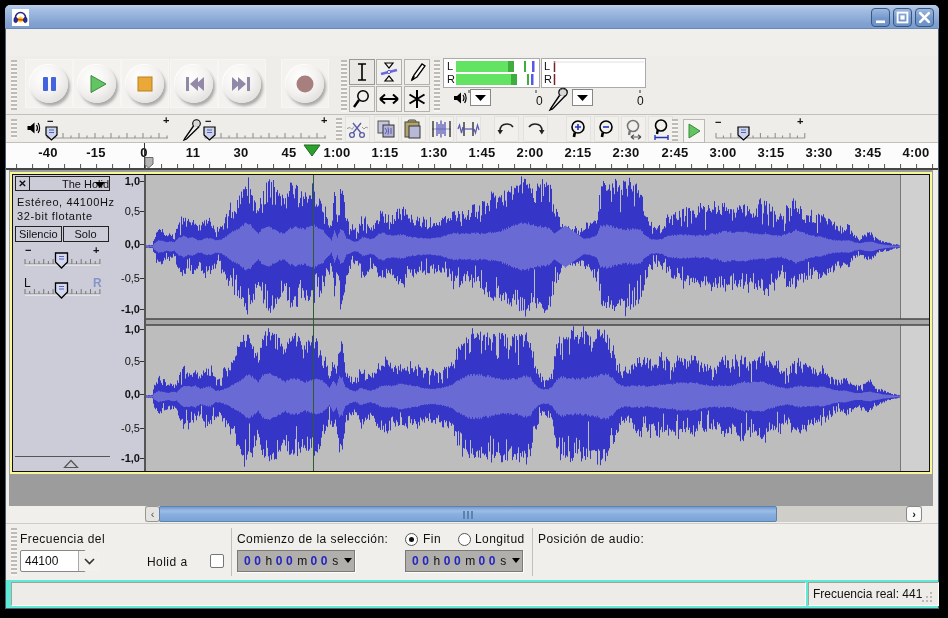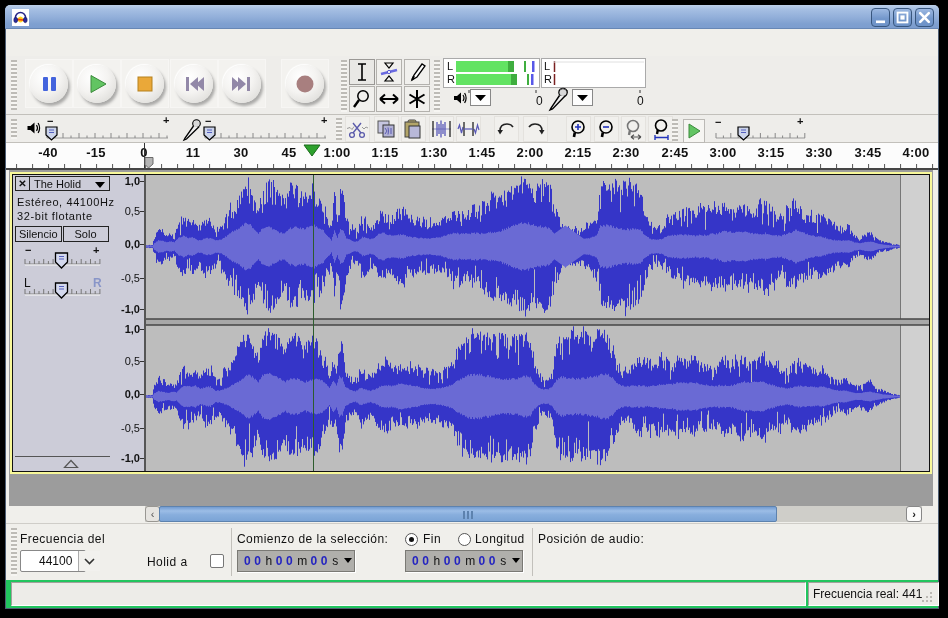--- a/index.html
+++ b/index.html
@@ -30,21 +30,21 @@
 .vlab{position:absolute;right:4px;font-size:11px;color:#111;transform:translateY(-50%)}
 .vlab.b{font-weight:bold}
 .vtick{position:absolute;right:0;width:4px;height:1px;background:#333}
 #waves{position:absolute;left:133px;top:0;width:783px;height:296px}
 #hsb{position:absolute;left:140px;top:501px;width:777px;height:16px;background:#cfcec9}
 #selbar{position:absolute;left:1px;top:518px;width:932px;height:57px;background:#f0efeb;border-top:1px solid #cfcdc8}
 #selbar .lab{position:absolute;font-size:12px;color:#111;white-space:nowrap;letter-spacing:.45px}
 .tfield{position:absolute;width:118px;height:22px;background:#b0afab;border:1px solid #7a7974;box-shadow:1px 1px 0 #fff;font-size:12px}
 .tfield b{color:#2525c0;letter-spacing:1.3px}
 .tfield span{color:#111}
-#statusbar{position:absolute;left:1px;top:575px;width:932px;height:28px;background:#22c55e}
+#statusbar{position:absolute;left:1px;top:575px;width:932px;height:28px;background:#5eead4}
 .sunken{position:absolute;border:1px solid #a3a19c;border-right-color:#fff;border-bottom-color:#fff;background:#edece8}
 </style></head>
 <body>
 <div id="win">
   <div id="titlebar">
     <svg class="abs" style="left:7px;top:4px" width="17" height="17">
       <rect x="0" y="0" width="17" height="17" fill="#fff"></rect>
       <path d="M3.4 11.5 L3.4 8.6 A5.1 5.1 0 0 1 13.6 8.6 L13.6 11.5" fill="none" stroke="#262687" stroke-width="1.6"></path>
       <path d="M5 10.5 Q8.5 4.5 12 10.5 Q8.5 16.5 5 10.5 Z" fill="#ffd81e"></path>
       <path d="M4.6 10.7 C6.5 9.2 10.5 12.2 12.4 10.7" stroke="#ff7008" stroke-width="1.8" fill="none"></path>
@@ -363,21 +363,21 @@
       <path d="M139 14.5 h8 v6.5 l-4.5 4 l-3.5 -3.5 Z" fill="#b4b4b4" stroke="#6a6a6a"></path>
       <path d="M298 2 L314 2 L306 13 Z" fill="#2da12d" stroke="#1a6a1a"></path>
     </svg>
   </div>
 
   <div id="main">
     <div id="track">
         <div id="trackin">
       <div id="panel">
         <div class="pbtn" style="left:2px;top:1px;width:15px;height:15px;font-weight:bold;line-height:14px;font-size:10px">✕</div>
-        <div class="pbtn" style="left:16px;top:1px;width:81px;height:15px;text-align:left;line-height:14px;padding-left:4px">The Holid<span style="position:absolute;right:4px;top:5px;width:0;height:0;border-left:5px solid transparent;border-right:5px solid transparent;border-top:6px solid #000"></span></div>
+        <div class="pbtn" style="left:16px;top:1px;width:81px;height:15px;text-align:right;line-height:14px;padding-left:4px">The Holid<span style="position:absolute;right:4px;top:5px;width:0;height:0;border-left:5px solid transparent;border-right:5px solid transparent;border-top:6px solid #000"></span></div>
         <div class="ptxt" style="left:4px;top:21px">Estéreo, 44100Hz</div>
         <div class="ptxt" style="left:4px;top:35px">32-bit flotante</div>
         <div class="pbtn" style="left:2px;top:51px;width:46.5px;height:16px;line-height:15px">Silencio</div>
         <div class="pbtn" style="left:49.5px;top:51px;width:46px;height:16px;line-height:15px">Solo</div>
         <svg class="abs" style="left:8px;top:70px" width="84" height="28">
           <text x="4" y="9" font-size="11" font-weight="bold" fill="#111">−</text>
           <text x="72" y="9" font-size="11" font-weight="bold" fill="#111">+</text>
           <line x1="4" y1="19" x2="79" y2="19" stroke="#888"></line>
               <line x1="4" y1="20" x2="79" y2="20" stroke="#f8f8f8"></line>
           <g stroke="#777">
@@ -480,21 +480,21 @@
       <div class="abs" style="left:303px;top:4px;width:2px;height:8px;background:#5d82ae"></div>
       <div class="abs" style="left:307px;top:4px;width:2px;height:8px;background:#5d82ae"></div>
       <div class="abs" style="left:311px;top:4px;width:2px;height:8px;background:#5d82ae"></div>
     </div>
     <div class="abs" style="left:761px;top:0;width:16px;height:16px;background:#fbfbfa;border:1px solid #888;border-radius:3px;color:#222;font-size:11px;font-weight:bold;text-align:center;line-height:14px">›</div>
   </div>
 
   <div id="selbar">
     <div class="grip" style="left:5px;top:4px;height:48px"></div>
     <div class="lab" style="left:14px;top:8px">Frecuencia del</div>
-    <div class="abs" style="left:14px;top:26px;width:66px;height:22px;background:#fff;border:1px solid #888;border-radius:2px;font-size:12px;color:#111;line-height:20px;padding-left:18px">44100
+    <div class="abs" style="left:14px;top:26px;width:66px;height:22px;background:#fff;border:1px solid #888;border-radius:2px;font-size:12px;color:#111;line-height:20px;padding-left:4px">44100
       <div class="abs" style="left:57px;top:0px;width:22px;height:20px;background:#f2f1ee;border-left:1px solid #aaa">
         <svg width="21" height="20">
             <path d="M6 8 L10.5 12.5 L15 8" fill="none" stroke="#333" stroke-width="1.6"></path>
           </svg></div>
     </div>
     <div class="lab" style="left:141px;top:31px">Holid a</div>
     <div class="abs" style="left:204px;top:30px;width:14px;height:14px;background:#fff;border:1px solid #777;border-radius:2px"></div>
     <div class="tbsep" style="left:225px;top:4px;width:1px;height:48px"></div>
     <div class="lab" style="left:231px;top:8px">Comienzo de la selección:</div>
     <div class="abs" style="left:399px;top:9px;width:13px;height:13px;border:1px solid #555;border-radius:50%;background:#fff"></div>

